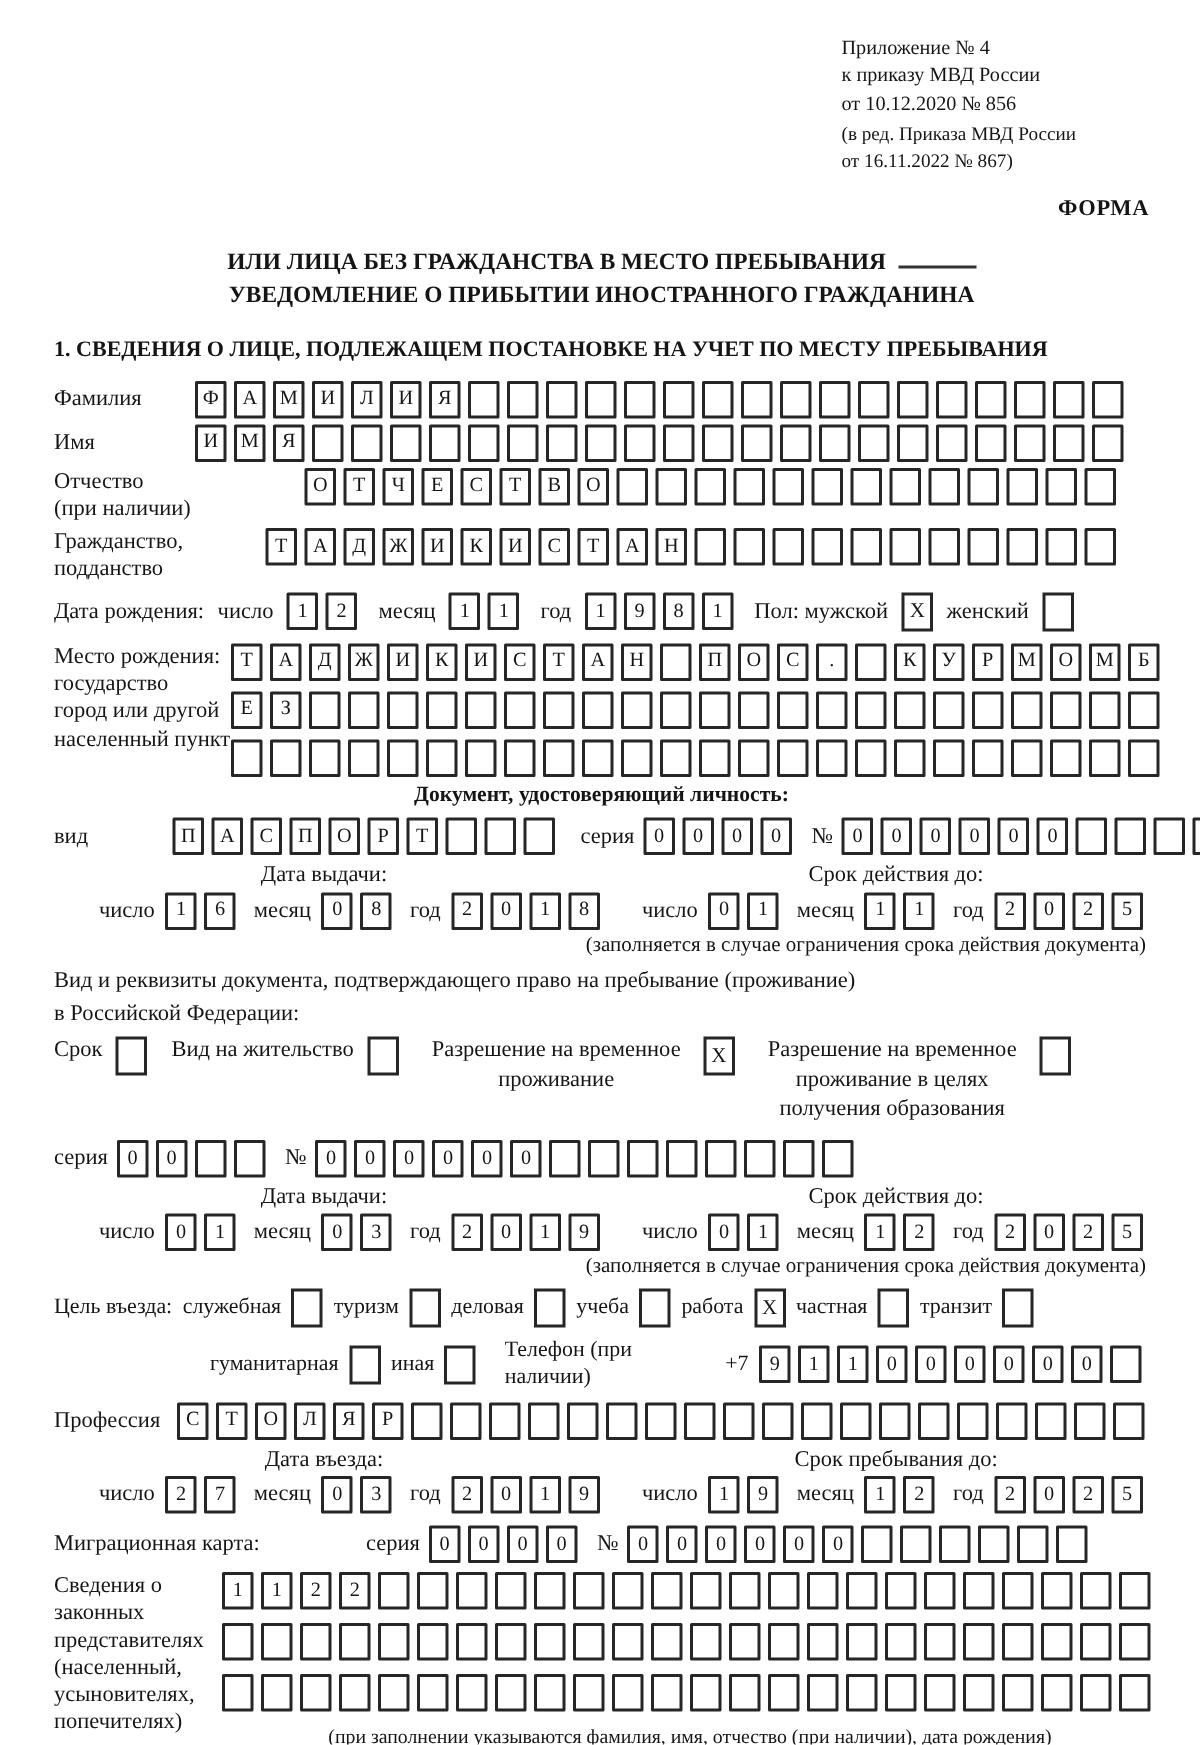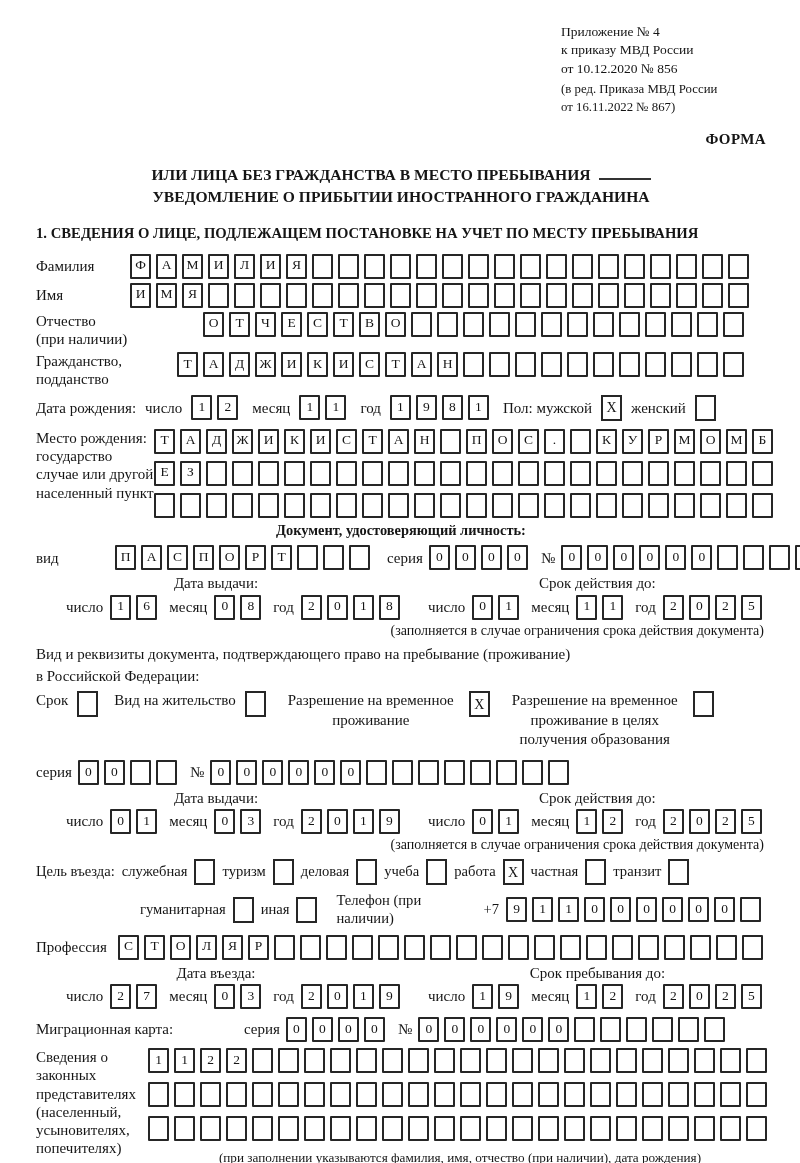--- a/index.html
+++ b/index.html
@@ -237,21 +237,21 @@
     <span>Пол: мужской</span>
     <span class="checkbox">X</span>
     <span>женский</span>
     <span class="checkbox"></span>
   </div>
 
   <div class="row">
     <span class="lab lw-bp">
       <span>Место рождения:</span><br>
       <span>государство</span><br>
-      <span>случае или другой</span><br>
+      <span>город или другой</span><br>
       <span>населенный пункт</span>
     </span>
     <span class="stack">
       <div class="cells">
           <span class="cell">Т</span>
           <span class="cell">А</span>
           <span class="cell">Д</span>
           <span class="cell">Ж</span>
           <span class="cell">И</span>
           <span class="cell">К</span>

